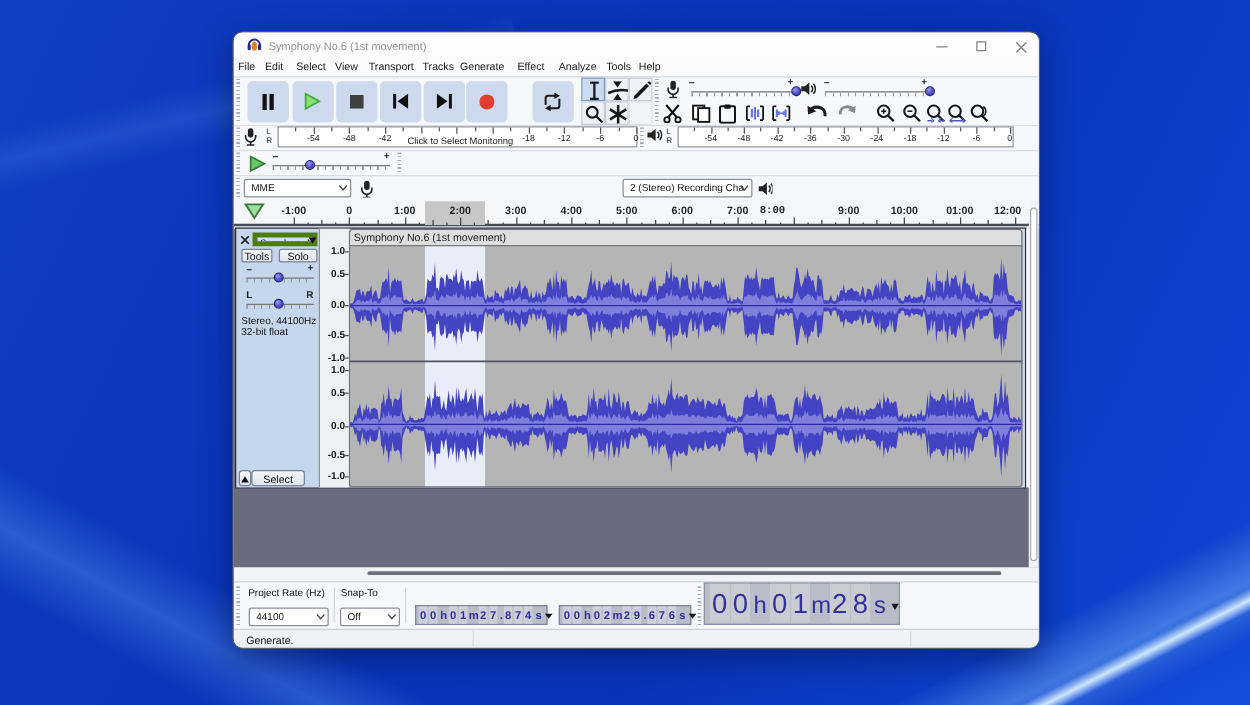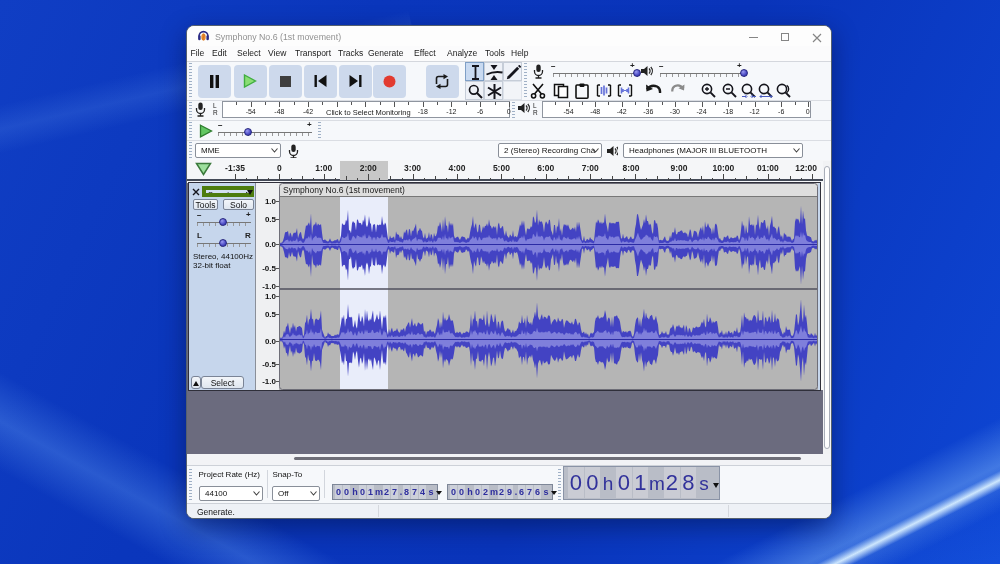--- a/index.html
+++ b/index.html
@@ -384,28 +384,25 @@
     </div>
 <div class="combo" style="left:311px;top:117px;width:104px;height:15px;line-height:13px"><span style="display:inline-block;max-width:91px;overflow:hidden;vertical-align:top">2 (Stereo) Recording Chann</span><svg class="ar" width="7" height="5" viewBox="0 0 7 5">
         <path d="M0.5 0.5 L3.5 4 L6.5 0.5" fill="none" stroke="#444" stroke-width="1.1"></path>
       </svg></div>
 <div class="abs" style="left:419px;top:119px">
       <svg class="ico" style="" width="12" height="11" viewBox="0 0 12 11">
         <path d="M1 4 H4 L7.5 1 V11 L4 8 H1 Z" fill="#222"></path>
         <path d="M9 3.5 a3.4 3.4 0 0 1 0 5 M10.8 2 a6 6 0 0 1 0 8" fill="none" stroke="#222" stroke-width="1.2"></path>
       </svg>
     </div>
-<div class="combo" style="left:436px;top:117px;width:180px;height:15px;line-height:13px"><span style="display:inline-block;max-width:167px;overflow:hidden;vertical-align:top">Headphones (MAJOR III BLUETOOTH</span><svg class="ar" width="7" height="5" viewBox="0 0 7 5">
-        <path d="M0.5 0.5 L3.5 4 L6.5 0.5" fill="none" stroke="#444" stroke-width="1.1"></path>
-      </svg></div>
 <div class="abs" style="left:153px;top:135px;width:48px;height:19px;background:#c7c7c7"></div>
 <svg class="ico" style="left:8px;top:136px" width="17" height="14" viewBox="0 0 17 14">
       <path d="M1.5 1.5 H15.5 L8.5 12.5 Z" fill="#9ddf9d" stroke="#3c7a3c" stroke-width="1.5"></path>
     </svg>
-<div class="rlbl" style="left:48px;">-1:35</div>
+<div class="rlbl" style="left:48px;">-1:00</div>
 <div class="rtick" style="left:48px;top:148px;height:6px"></div>
 <div class="rtick" style="left:70.2px;top:150px;height:4px"></div>
 <div class="rtick" style="left:59.1px;top:152px;height:2px"></div>
 <div class="rtick" style="left:81.3px;top:152px;height:2px"></div>
 <div class="rlbl" style="left:92.4px;">0</div>
 <div class="rtick" style="left:92.4px;top:148px;height:6px"></div>
 <div class="rtick" style="left:114.6px;top:150px;height:4px"></div>
 <div class="rtick" style="left:103.5px;top:152px;height:2px"></div>
 <div class="rtick" style="left:125.7px;top:152px;height:2px"></div>
 <div class="rlbl" style="left:136.8px;">1:00</div>
@@ -436,21 +433,21 @@
 <div class="rlbl" style="left:358.8px;">6:00</div>
 <div class="rtick" style="left:358.8px;top:148px;height:6px"></div>
 <div class="rtick" style="left:381px;top:150px;height:4px"></div>
 <div class="rtick" style="left:369.9px;top:152px;height:2px"></div>
 <div class="rtick" style="left:392.1px;top:152px;height:2px"></div>
 <div class="rlbl" style="left:403.2px;">7:00</div>
 <div class="rtick" style="left:403.2px;top:148px;height:6px"></div>
 <div class="rtick" style="left:425.4px;top:150px;height:4px"></div>
 <div class="rtick" style="left:414.3px;top:152px;height:2px"></div>
 <div class="rtick" style="left:436.5px;top:152px;height:2px"></div>
-<div class="rlbl" style="left:444px;">8:00</div>
+<div class="rlbl" style="left:431px;font-family:Liberation Mono, monospace;">8:00</div>
 <div class="rtick" style="left:447.6px;top:148px;height:6px"></div>
 <div class="rtick" style="left:469.8px;top:150px;height:4px"></div>
 <div class="rtick" style="left:458.7px;top:152px;height:2px"></div>
 <div class="rtick" style="left:480.9px;top:152px;height:2px"></div>
 <div class="rlbl" style="left:492px;">9:00</div>
 <div class="rtick" style="left:492px;top:148px;height:6px"></div>
 <div class="rtick" style="left:514.2px;top:150px;height:4px"></div>
 <div class="rtick" style="left:503.1px;top:152px;height:2px"></div>
 <div class="rtick" style="left:525.3px;top:152px;height:2px"></div>
 <div class="rlbl" style="left:536.4px;">10:00</div>

